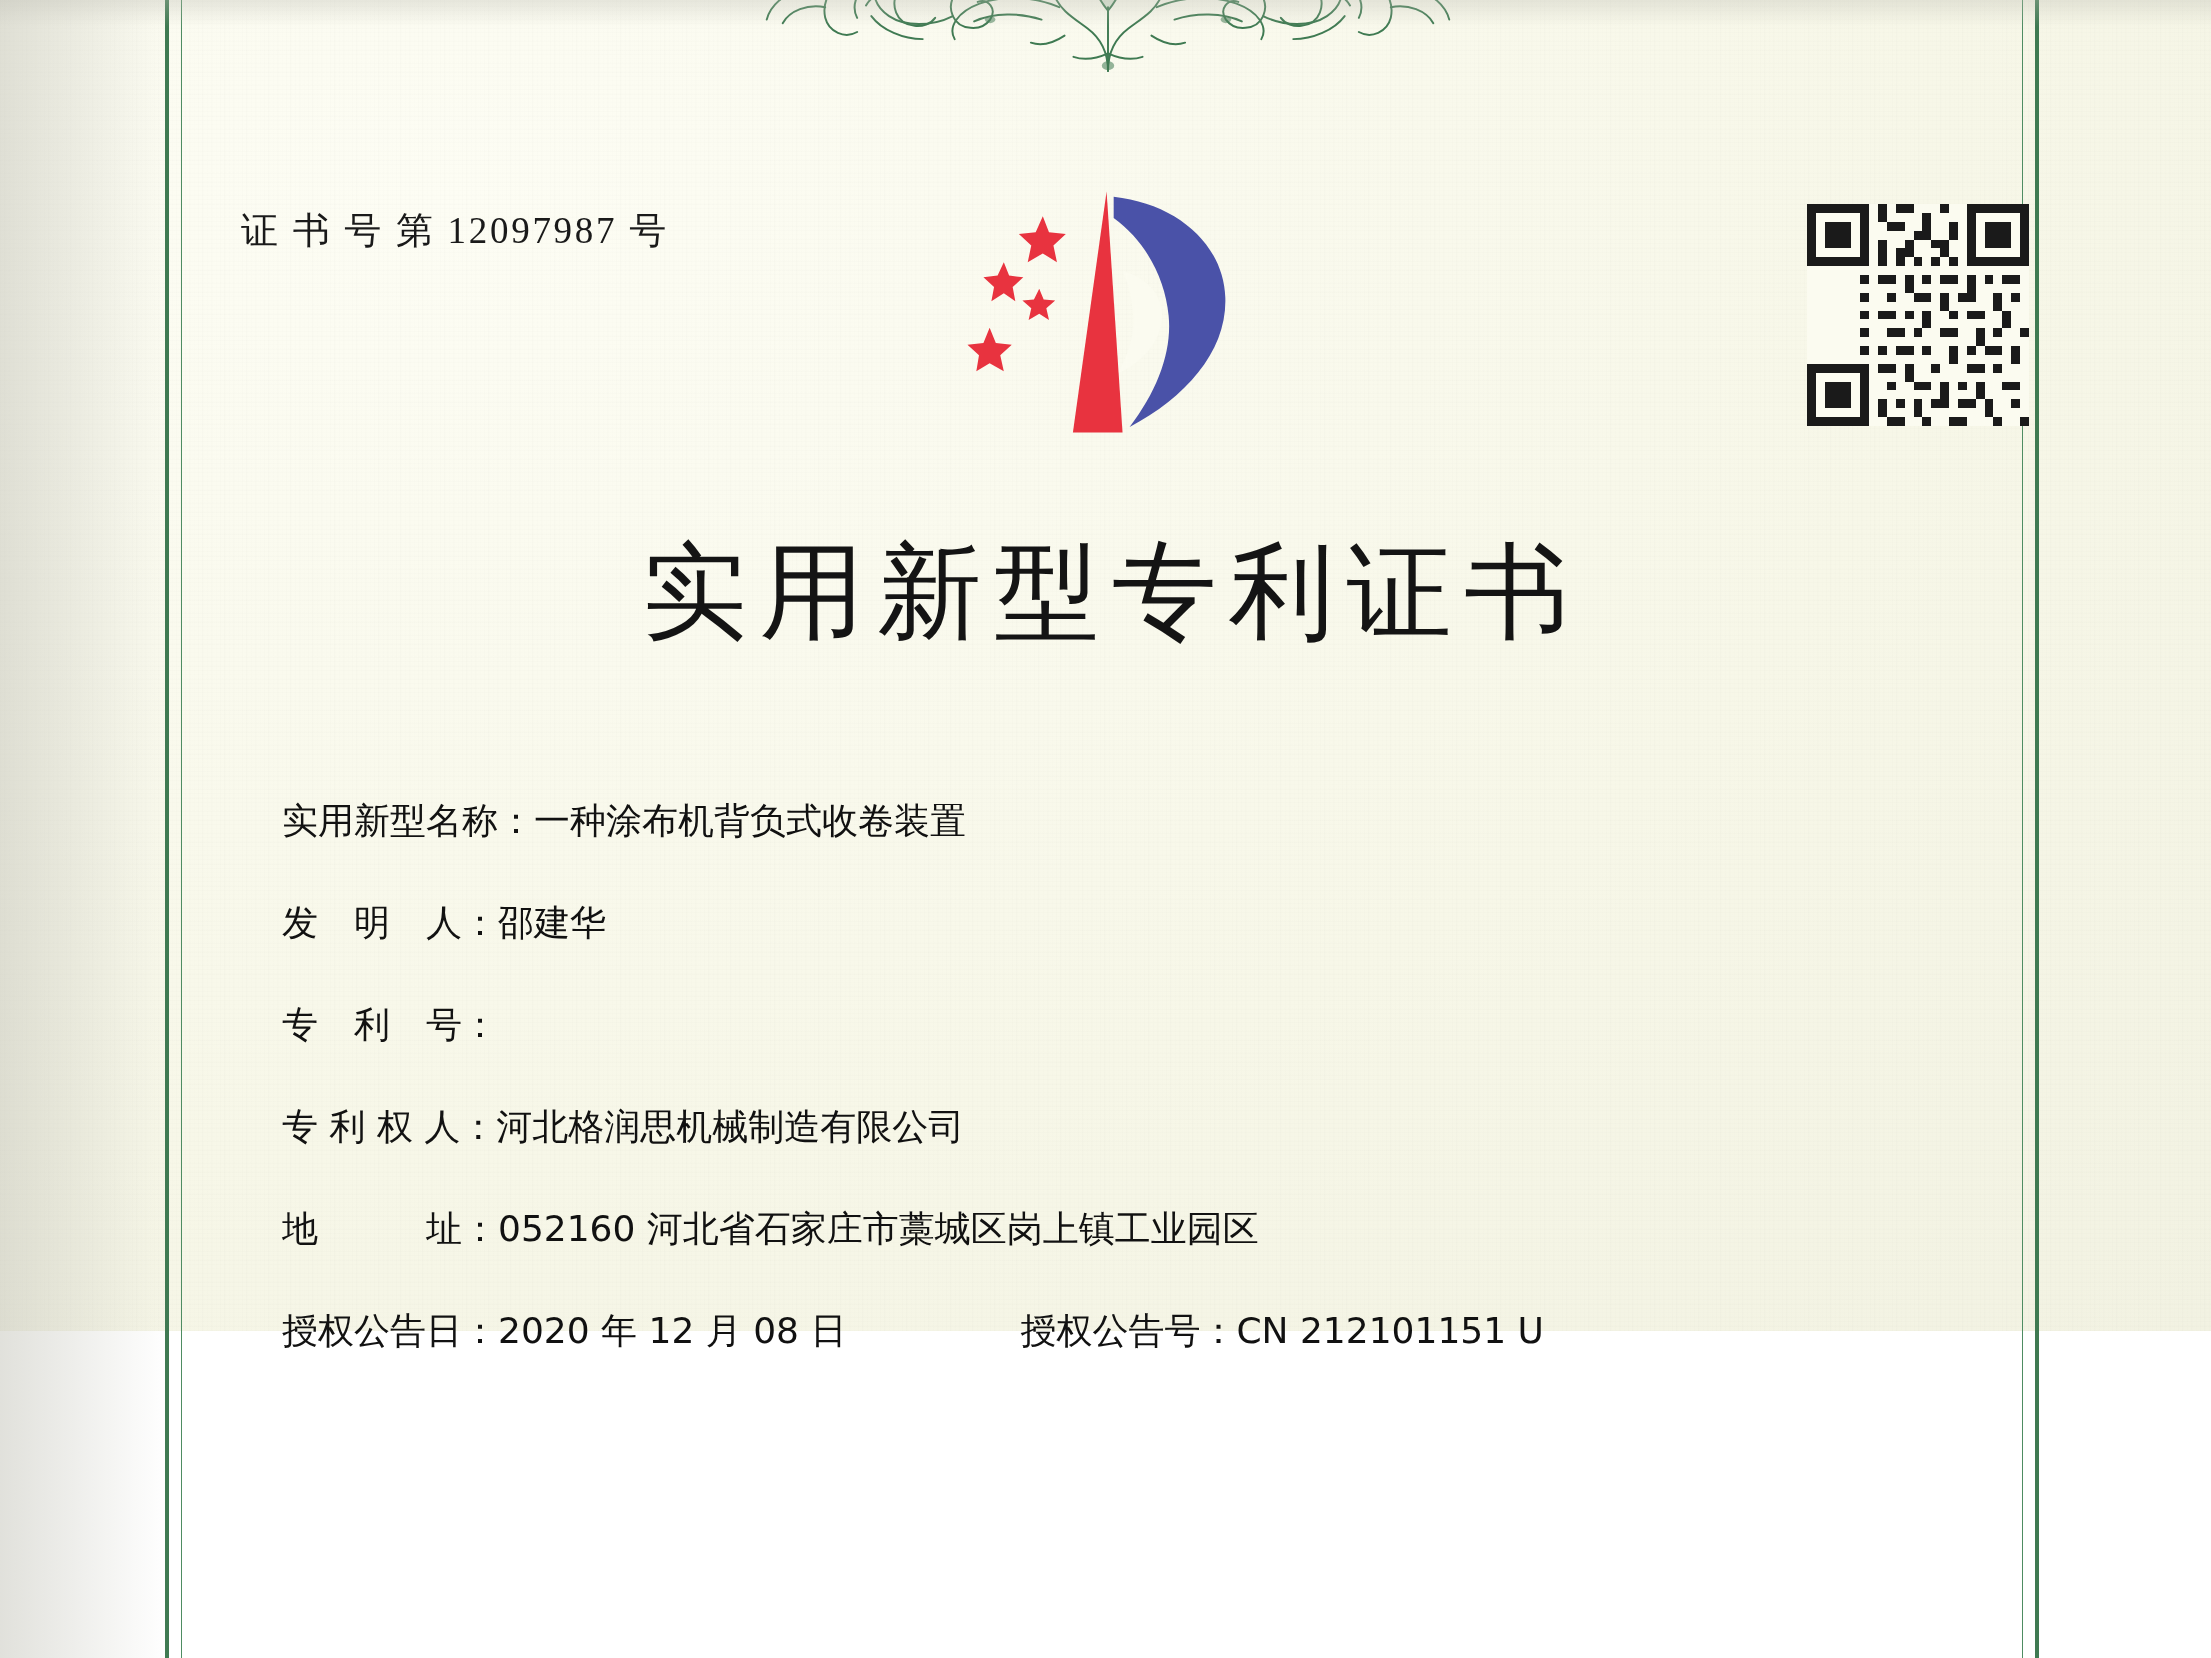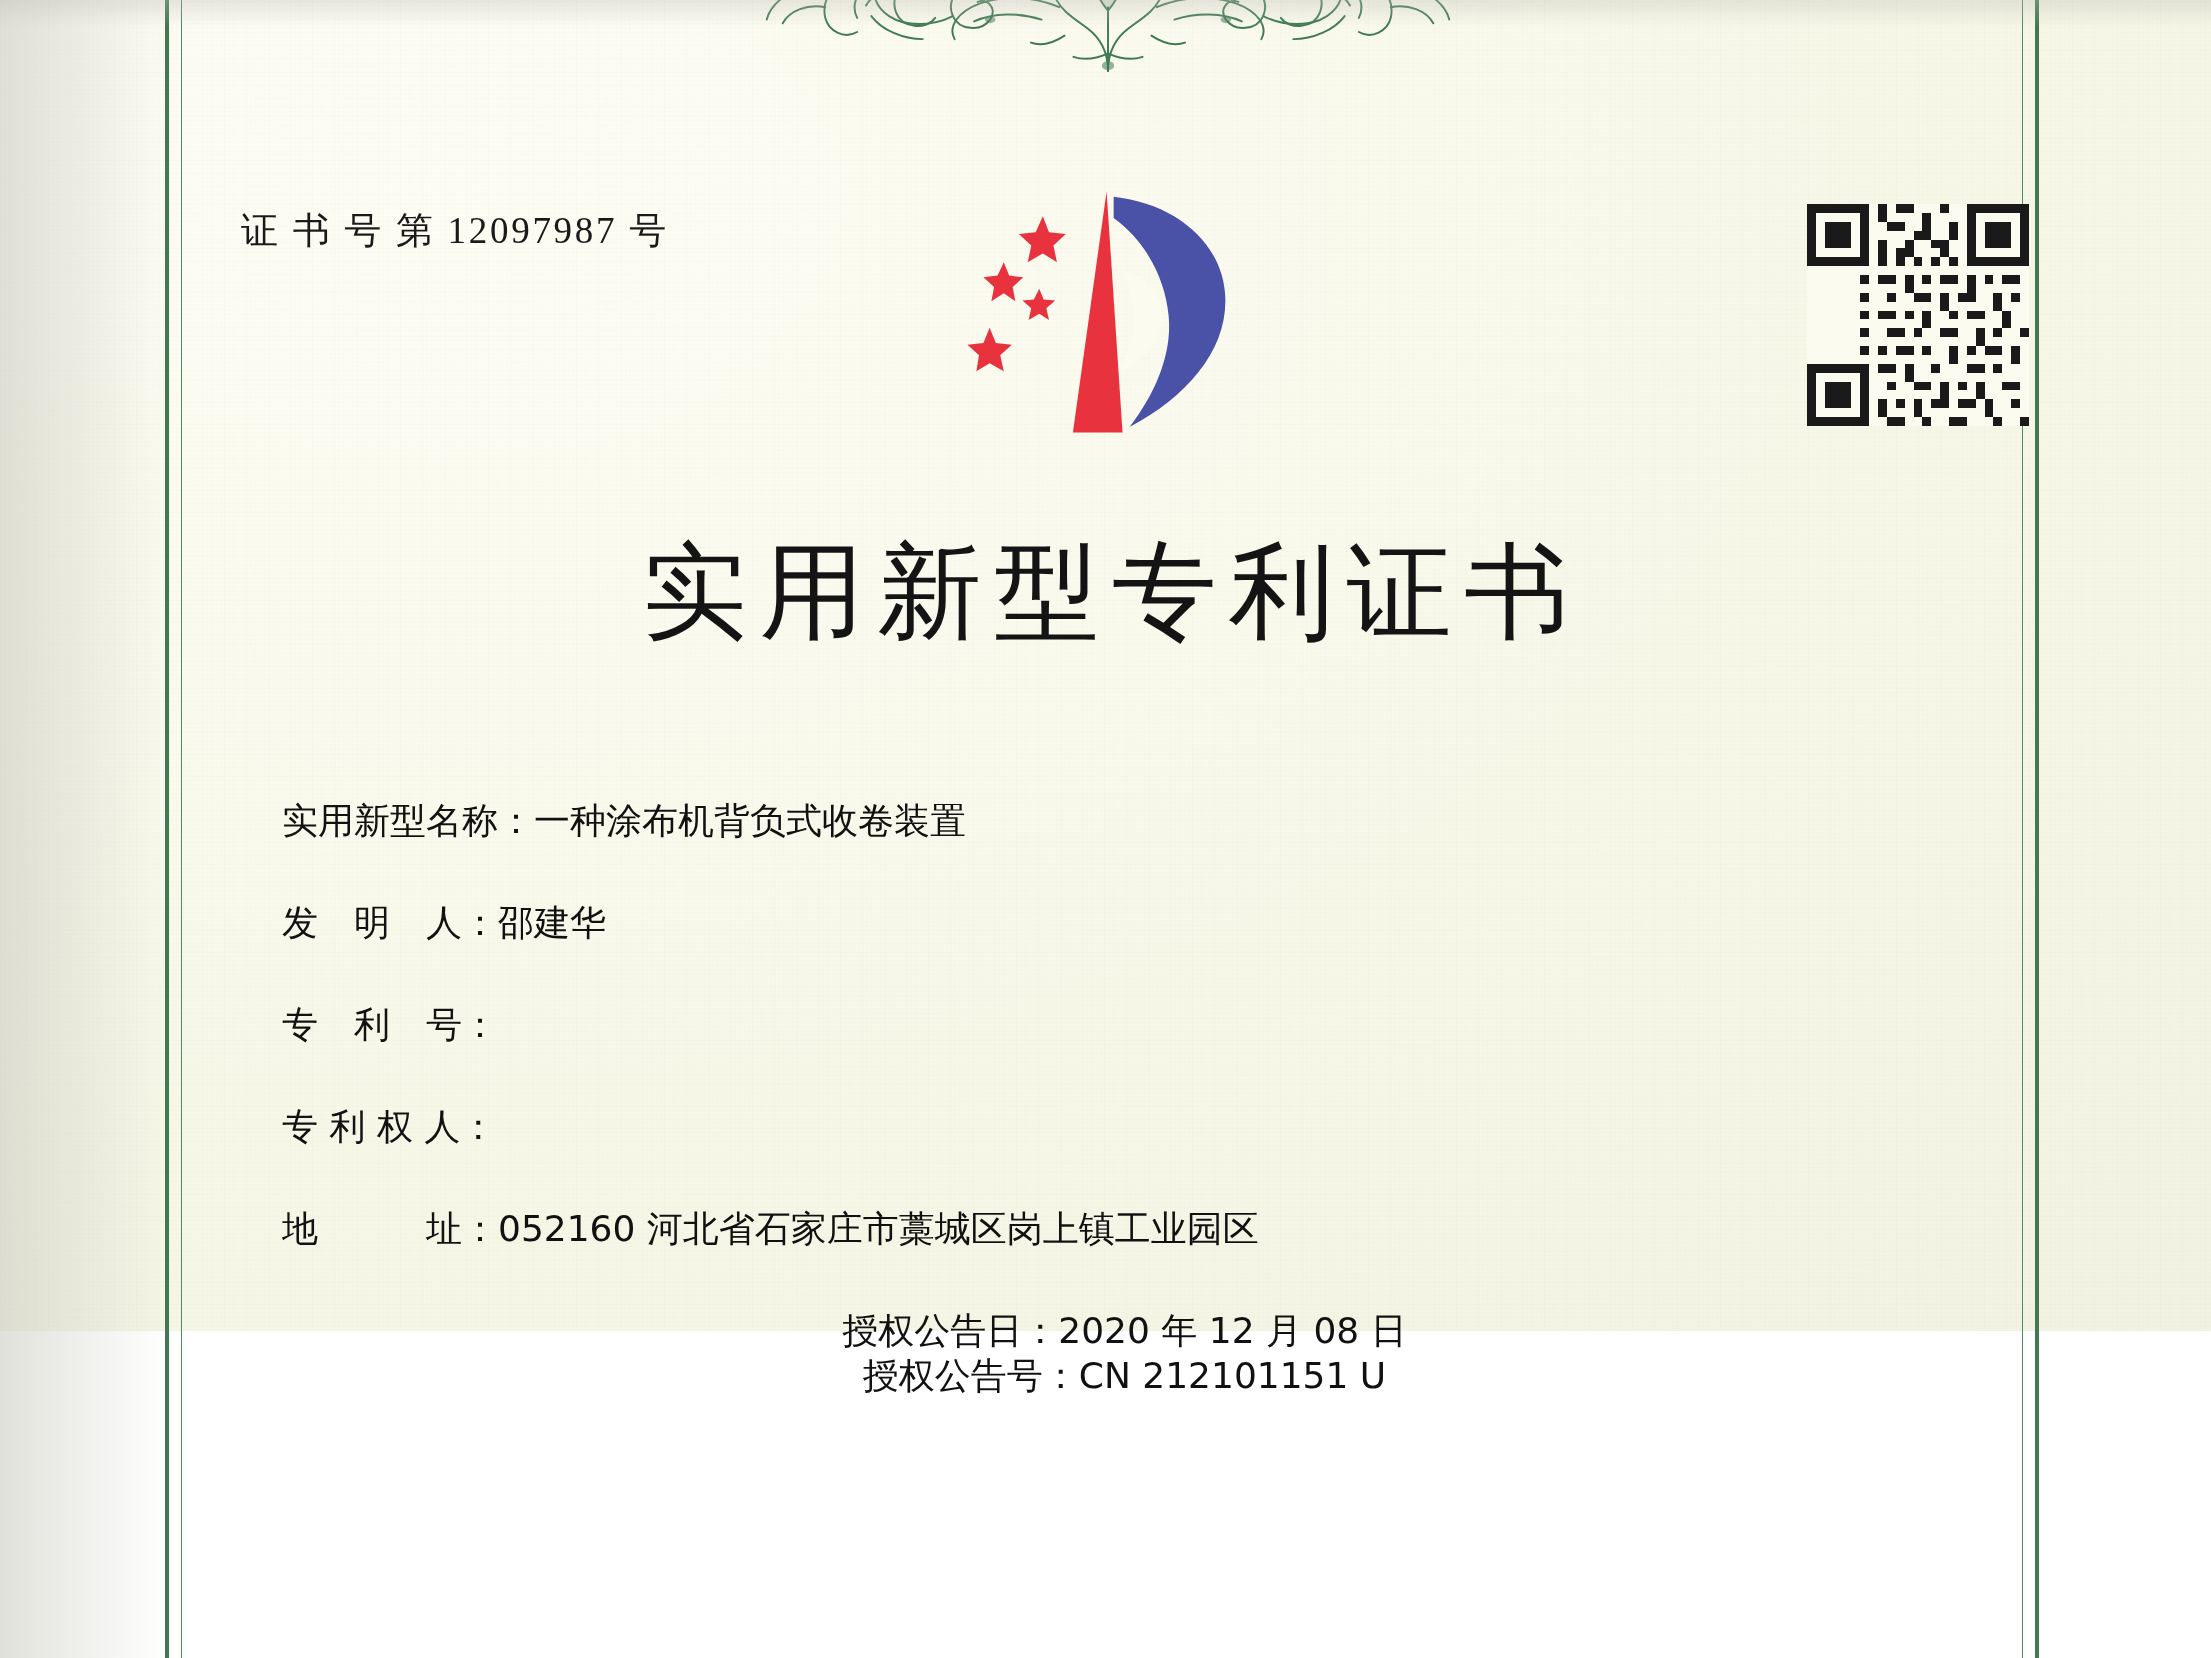--- a/index.html
+++ b/index.html
@@ -138,21 +138,20 @@
     white-space: nowrap;
   }
   .value-mono {
     font-family: "Liberation Mono", monospace;
     font-size: 35px;
     letter-spacing: 0.9px;
   }
 
   .row.last {
     margin-bottom: 8px;
-    flex-direction: column;
   }
   .inline-group {
     display: flex;
     align-items: baseline;
   }
   .gap-big { width: 174px; display: inline-block; }
 
   
   .scan-shadow {
     position: absolute;
@@ -372,20 +371,21 @@
       <span class="value">邵建华</span>
     </div>
 
     <div class="row">
       <span class="label">专　利　号：</span>
     </div>
 
 
     <div class="row">
       <span class="label">专 利 权 人：</span>
+      <span class="value">河北格润思机械制造有限公司</span>
     </div>
 
     <div class="row">
       <span class="label">地　　　址：</span>
       <span class="value">052160 河北省石家庄市藁城区岗上镇工业园区</span>
     </div>
 
     <div class="row last">
       <span class="inline-group">
         <span class="label">授权公告日：</span>

